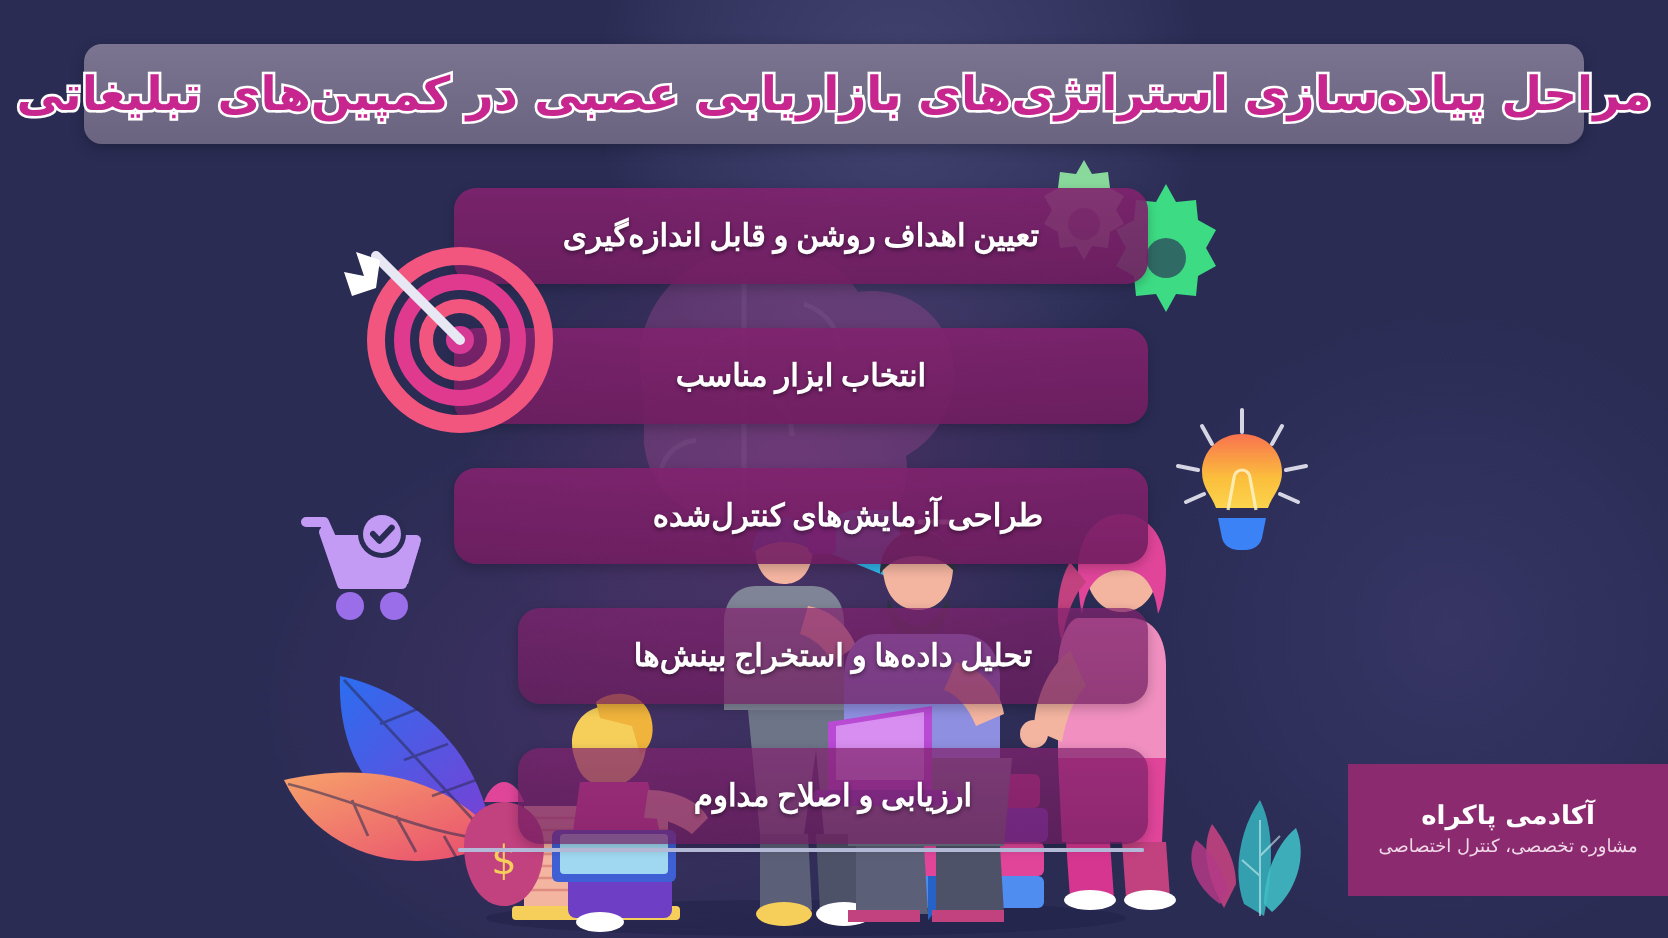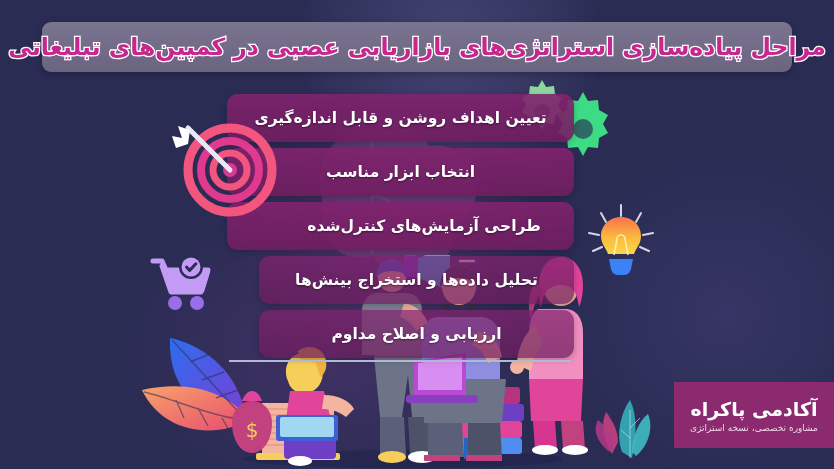--- a/index.html
+++ b/index.html
@@ -70,22 +70,23 @@
   }
 
   
   .steps {
     position: absolute;
     left: 227px;
     top: 94px;
     width: 347px;
     display: flex;
     flex-direction: column;
-    gap: 6px;
+    gap: 22px;
     z-index: 6;
+    font-family: Liberation Serif, serif;
   }
   .step-pill {
     position: relative;
     height: 48px;
     border-radius: 11px;
     background: linear-gradient(180deg, rgba(129,34,110,0.90) 0%, rgba(112,29,96,0.90) 100%);
     display: flex;
     align-items: center;
     justify-content: center;
     box-shadow: 0 2px 6px rgba(0,0,0,0.22);
@@ -133,21 +134,21 @@
     height: 66px;
     background: #8b2a6e;
     display: flex;
     flex-direction: column;
     align-items: center;
     justify-content: center;
     gap: 3px;
     z-index: 8;
   }
   .logo-title {
-    font-size: 19px;
+    font-size: 13px;
     font-weight: 700;
     color: #ffffff;
     white-space: nowrap;
   }
   .logo-sub {
     font-size: 9px;
     font-weight: 400;
     color: #f0d8e8;
     white-space: nowrap;
   }
@@ -364,16 +365,16 @@
       <div class="pill-underline" style="background: rgb(63, 191, 143);"></div>
       <div class="pill-underline" style="background: rgb(63, 127, 223);"></div>
     <div class="step-pill translucent" style="position: relative; text-align: right;">
       <span class="step-label">ارزیابی و اصلاح مداوم</span>
     </div>
       <div class="pill-underline" style="background: rgb(200, 194, 216);"></div>
   </div>
 
   <div class="logo-box">
     <div class="logo-title">آکادمی پاکراه</div>
-    <div class="logo-sub">مشاوره تخصصی، نسخه استراتژی</div>
+    <div class="logo-sub">مشاوره تخصصی، کنترل اختصاصی</div>
   </div>
 
 </div>
 
 </body></html>

